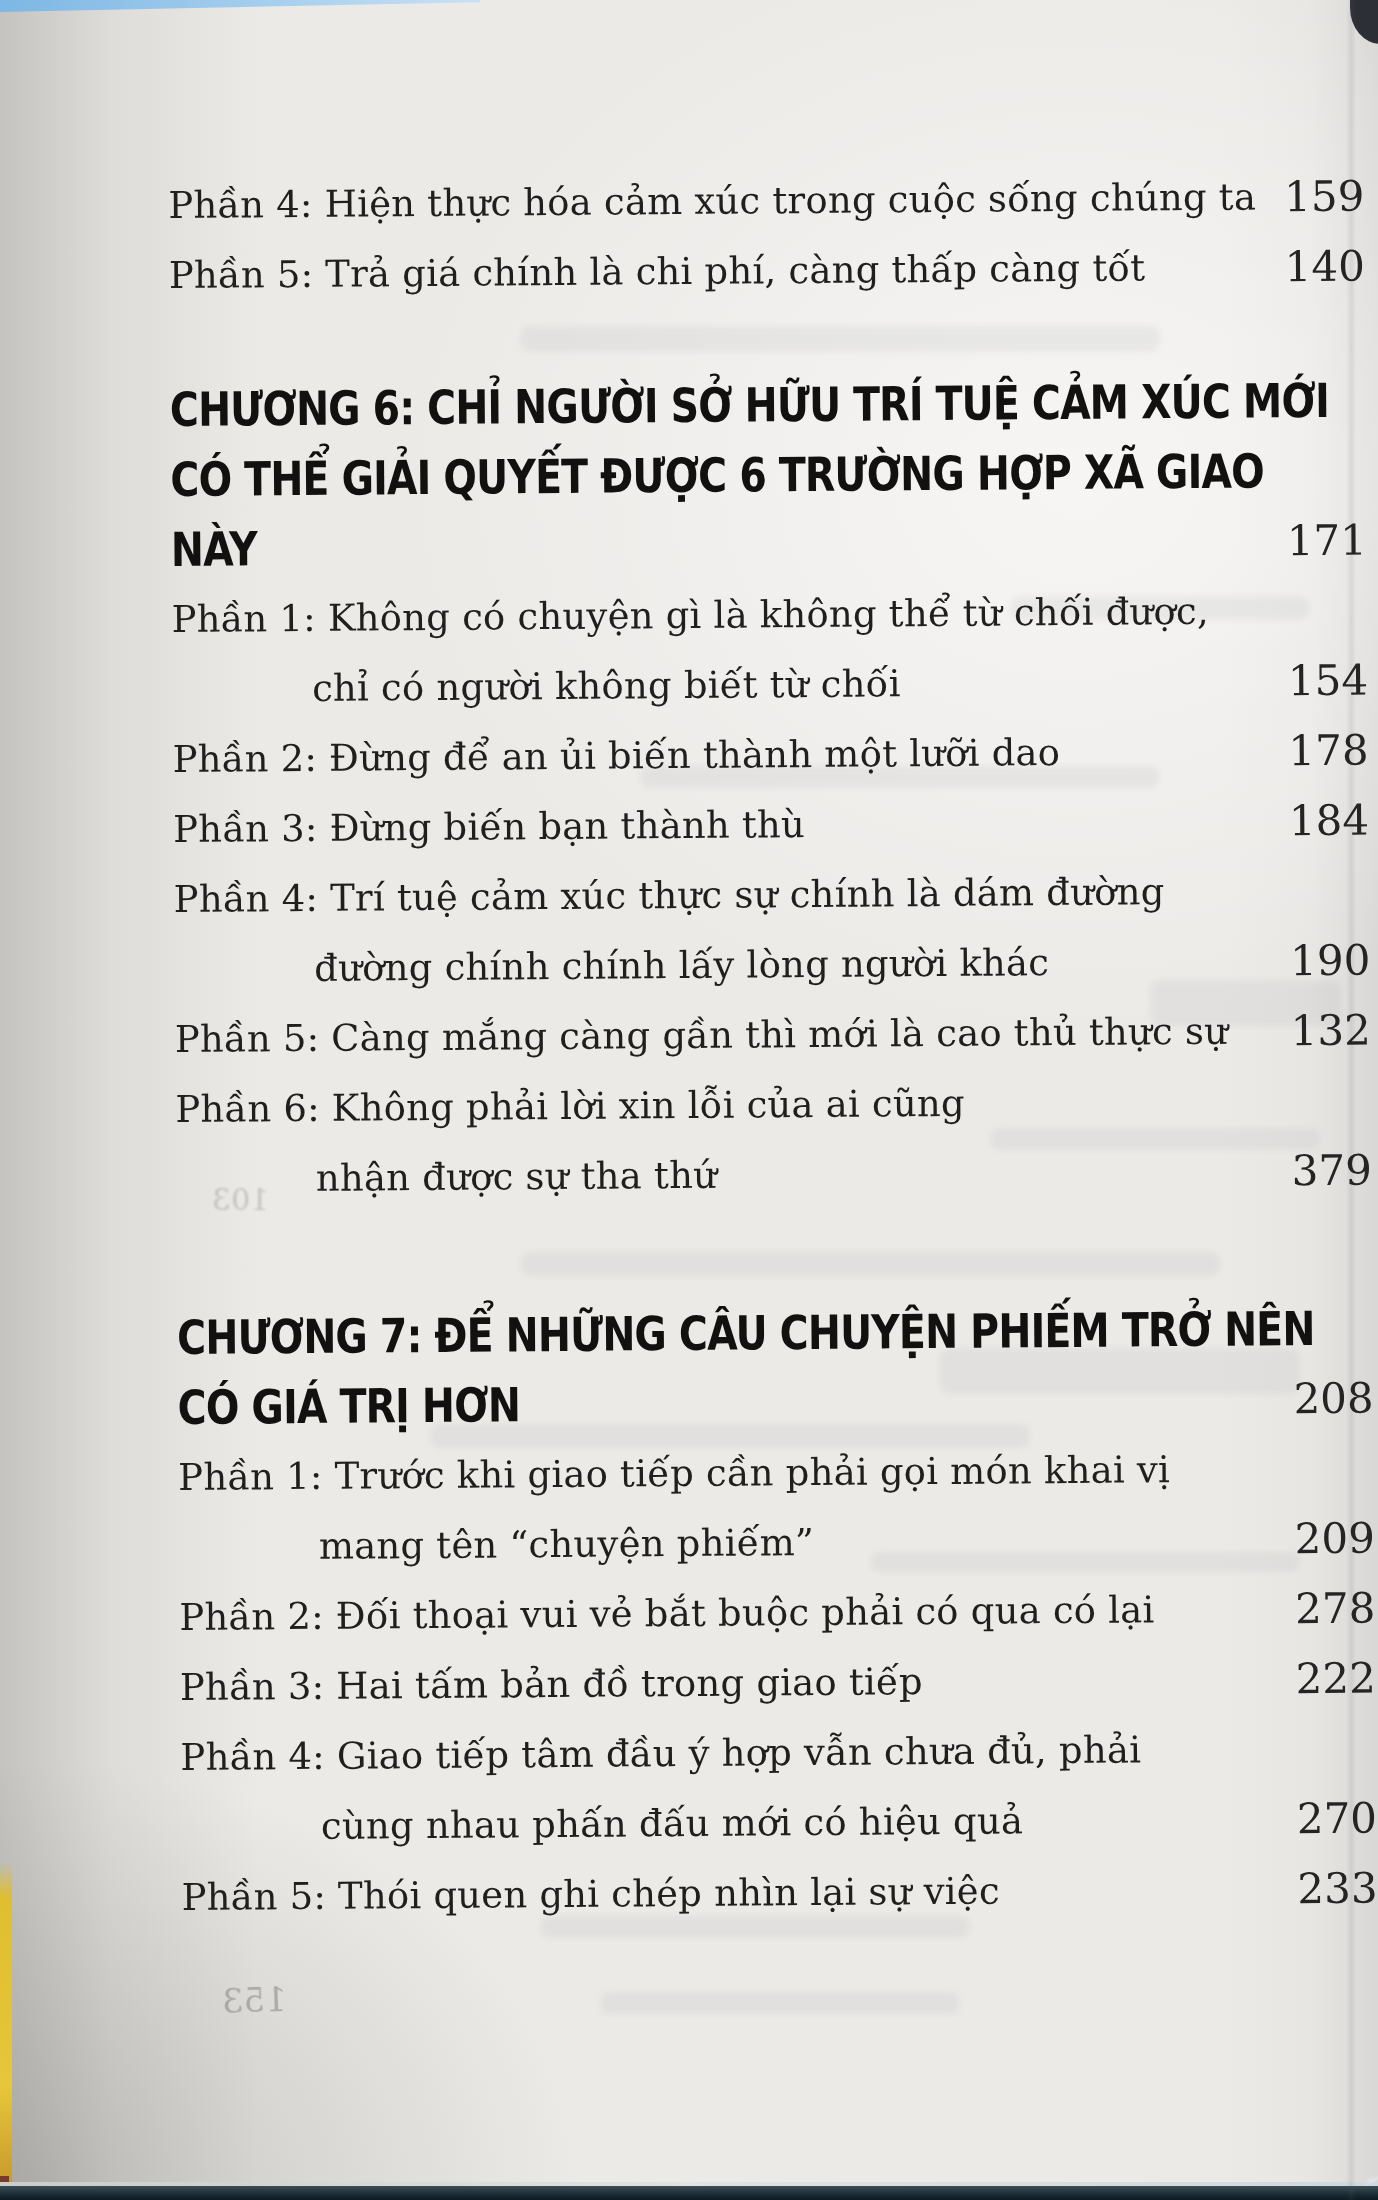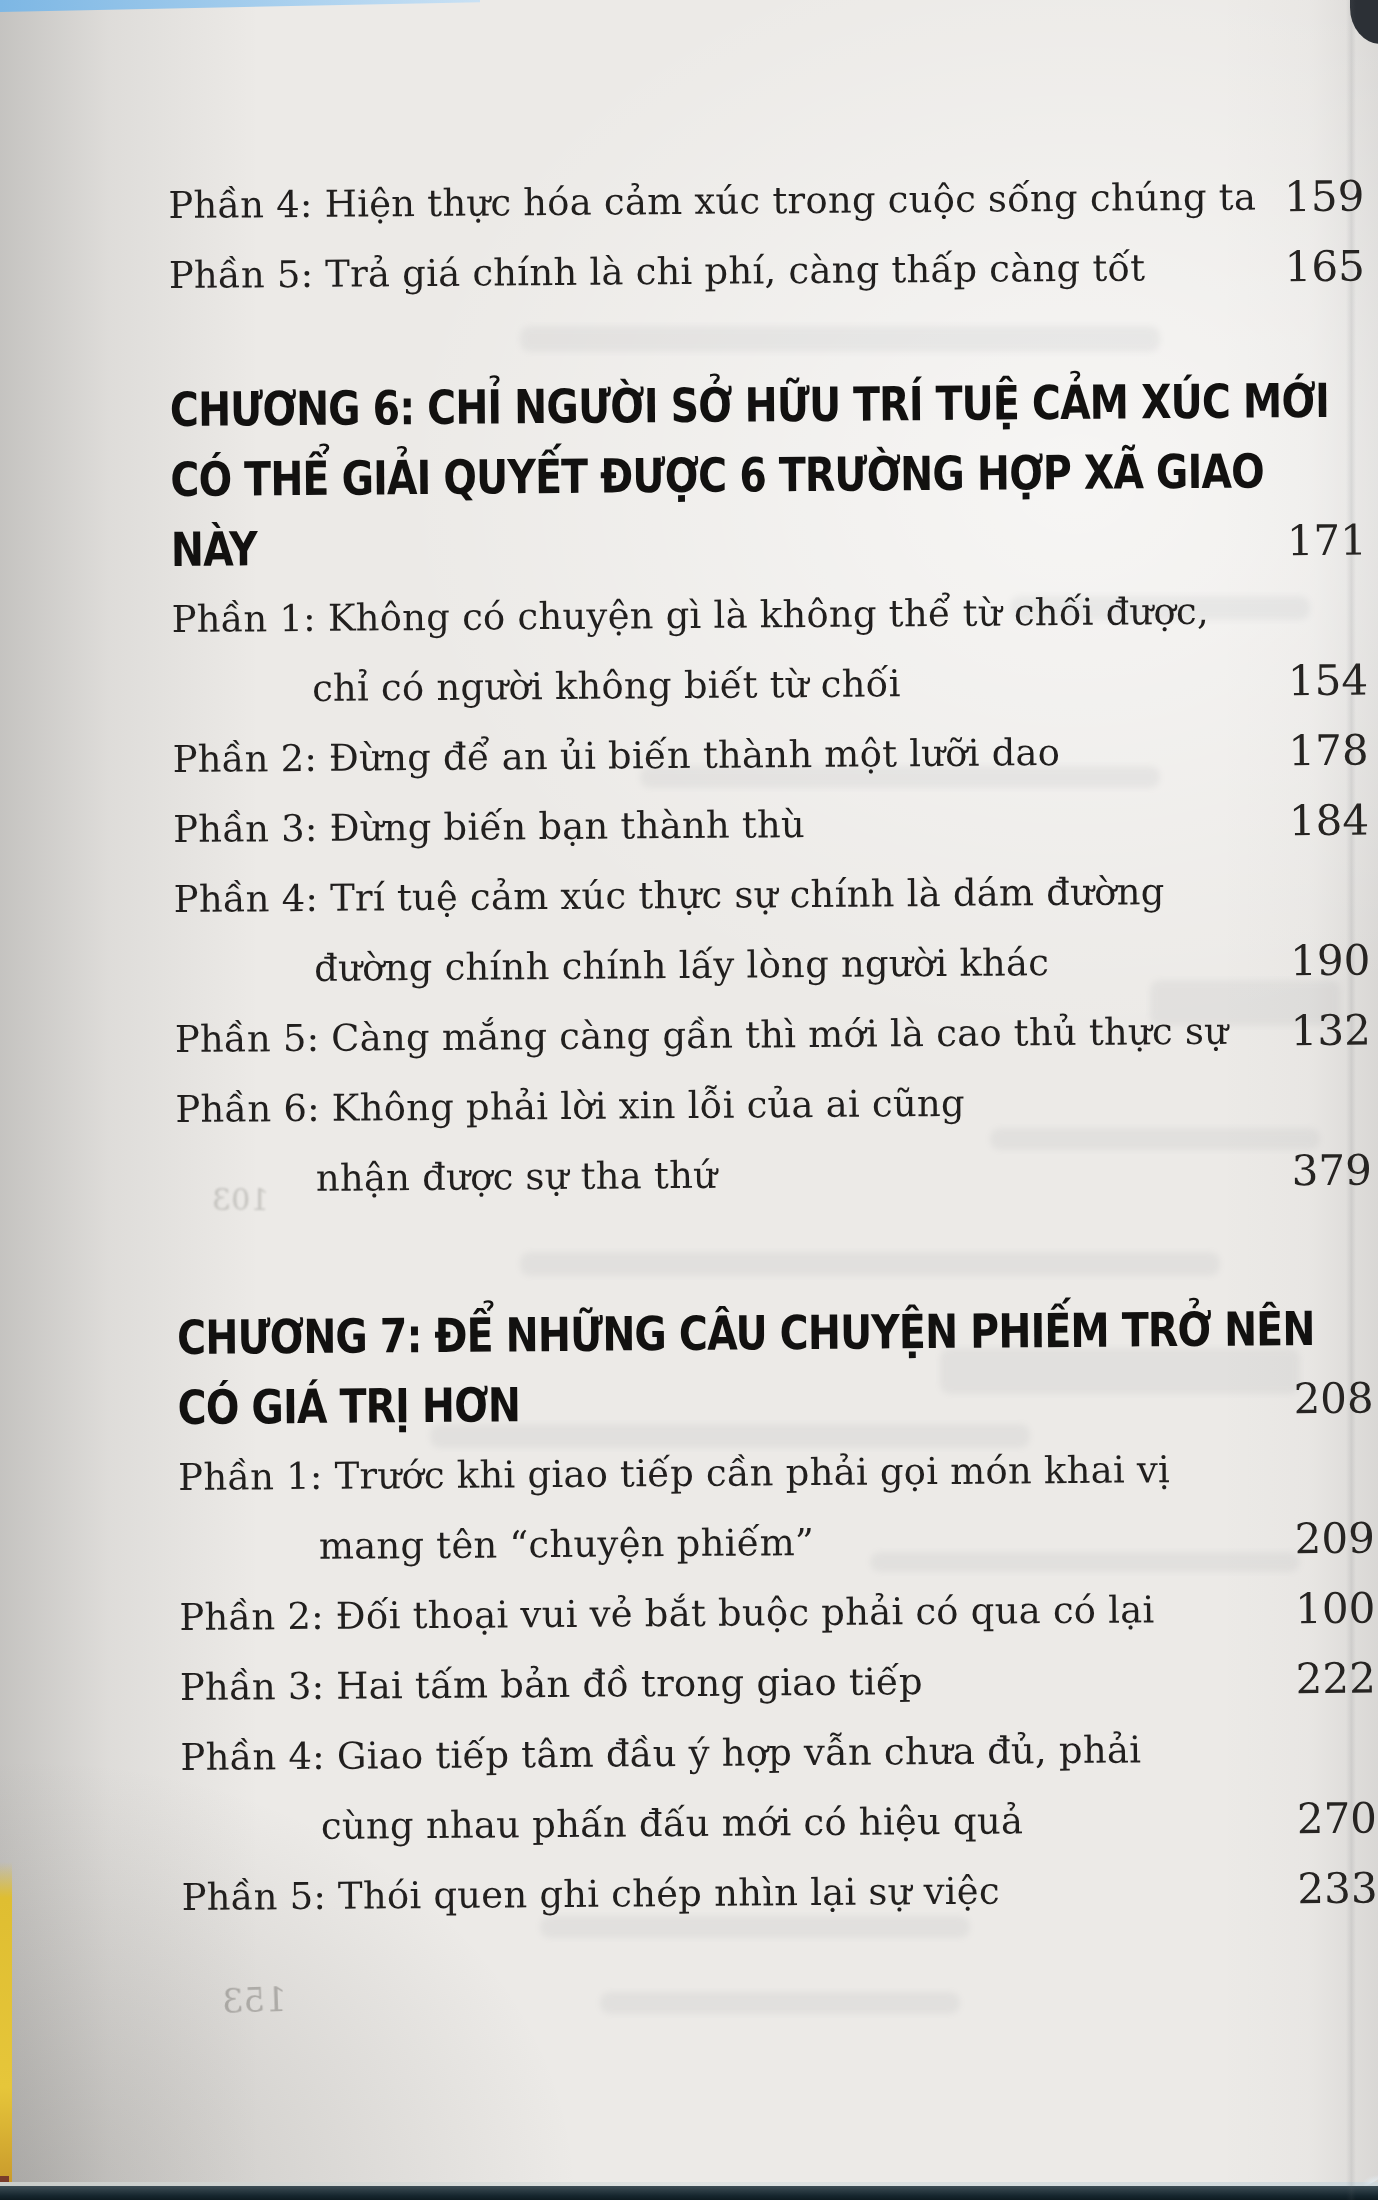--- a/index.html
+++ b/index.html
@@ -116,21 +116,21 @@
 
   <div class="toc">
 
     <div class="row">
       <span class="t">Phần 4: Hiện thực hóa cảm xúc trong cuộc sống chúng ta</span>
       <span class="num">159</span>
     </div>
 
     <div class="row">
       <span class="t">Phần 5: Trả giá chính là chi phí, càng thấp càng tốt</span>
-      <span class="num">165</span>
+      <span class="num">140</span>
     </div>
 
     <div class="row chapter gap-ch6">
       <span class="t">CHƯƠNG 6: CHỈ NGƯỜI SỞ HỮU TRÍ TUỆ CẢM XÚC MỚI</span>
     </div>
     <div class="row chapter">
       <span class="t">CÓ THỂ GIẢI QUYẾT ĐƯỢC 6 TRƯỜNG HỢP XÃ GIAO</span>
     </div>
     <div class="row chapter">
       <span class="t">NÀY</span>
@@ -187,21 +187,21 @@
     <div class="row">
       <span class="t">Phần 1: Trước khi giao tiếp cần phải gọi món khai vị</span>
     </div>
     <div class="row">
       <span class="t indent">mang tên “chuyện phiếm”</span>
       <span class="num">209</span>
     </div>
 
     <div class="row">
       <span class="t">Phần 2: Đối thoại vui vẻ bắt buộc phải có qua có lại</span>
-      <span class="num">100</span>
+      <span class="num">278</span>
     </div>
 
     <div class="row">
       <span class="t">Phần 3: Hai tấm bản đồ trong giao tiếp</span>
       <span class="num">222</span>
     </div>
 
     <div class="row">
       <span class="t">Phần 4: Giao tiếp tâm đầu ý hợp vẫn chưa đủ, phải</span>
     </div>

